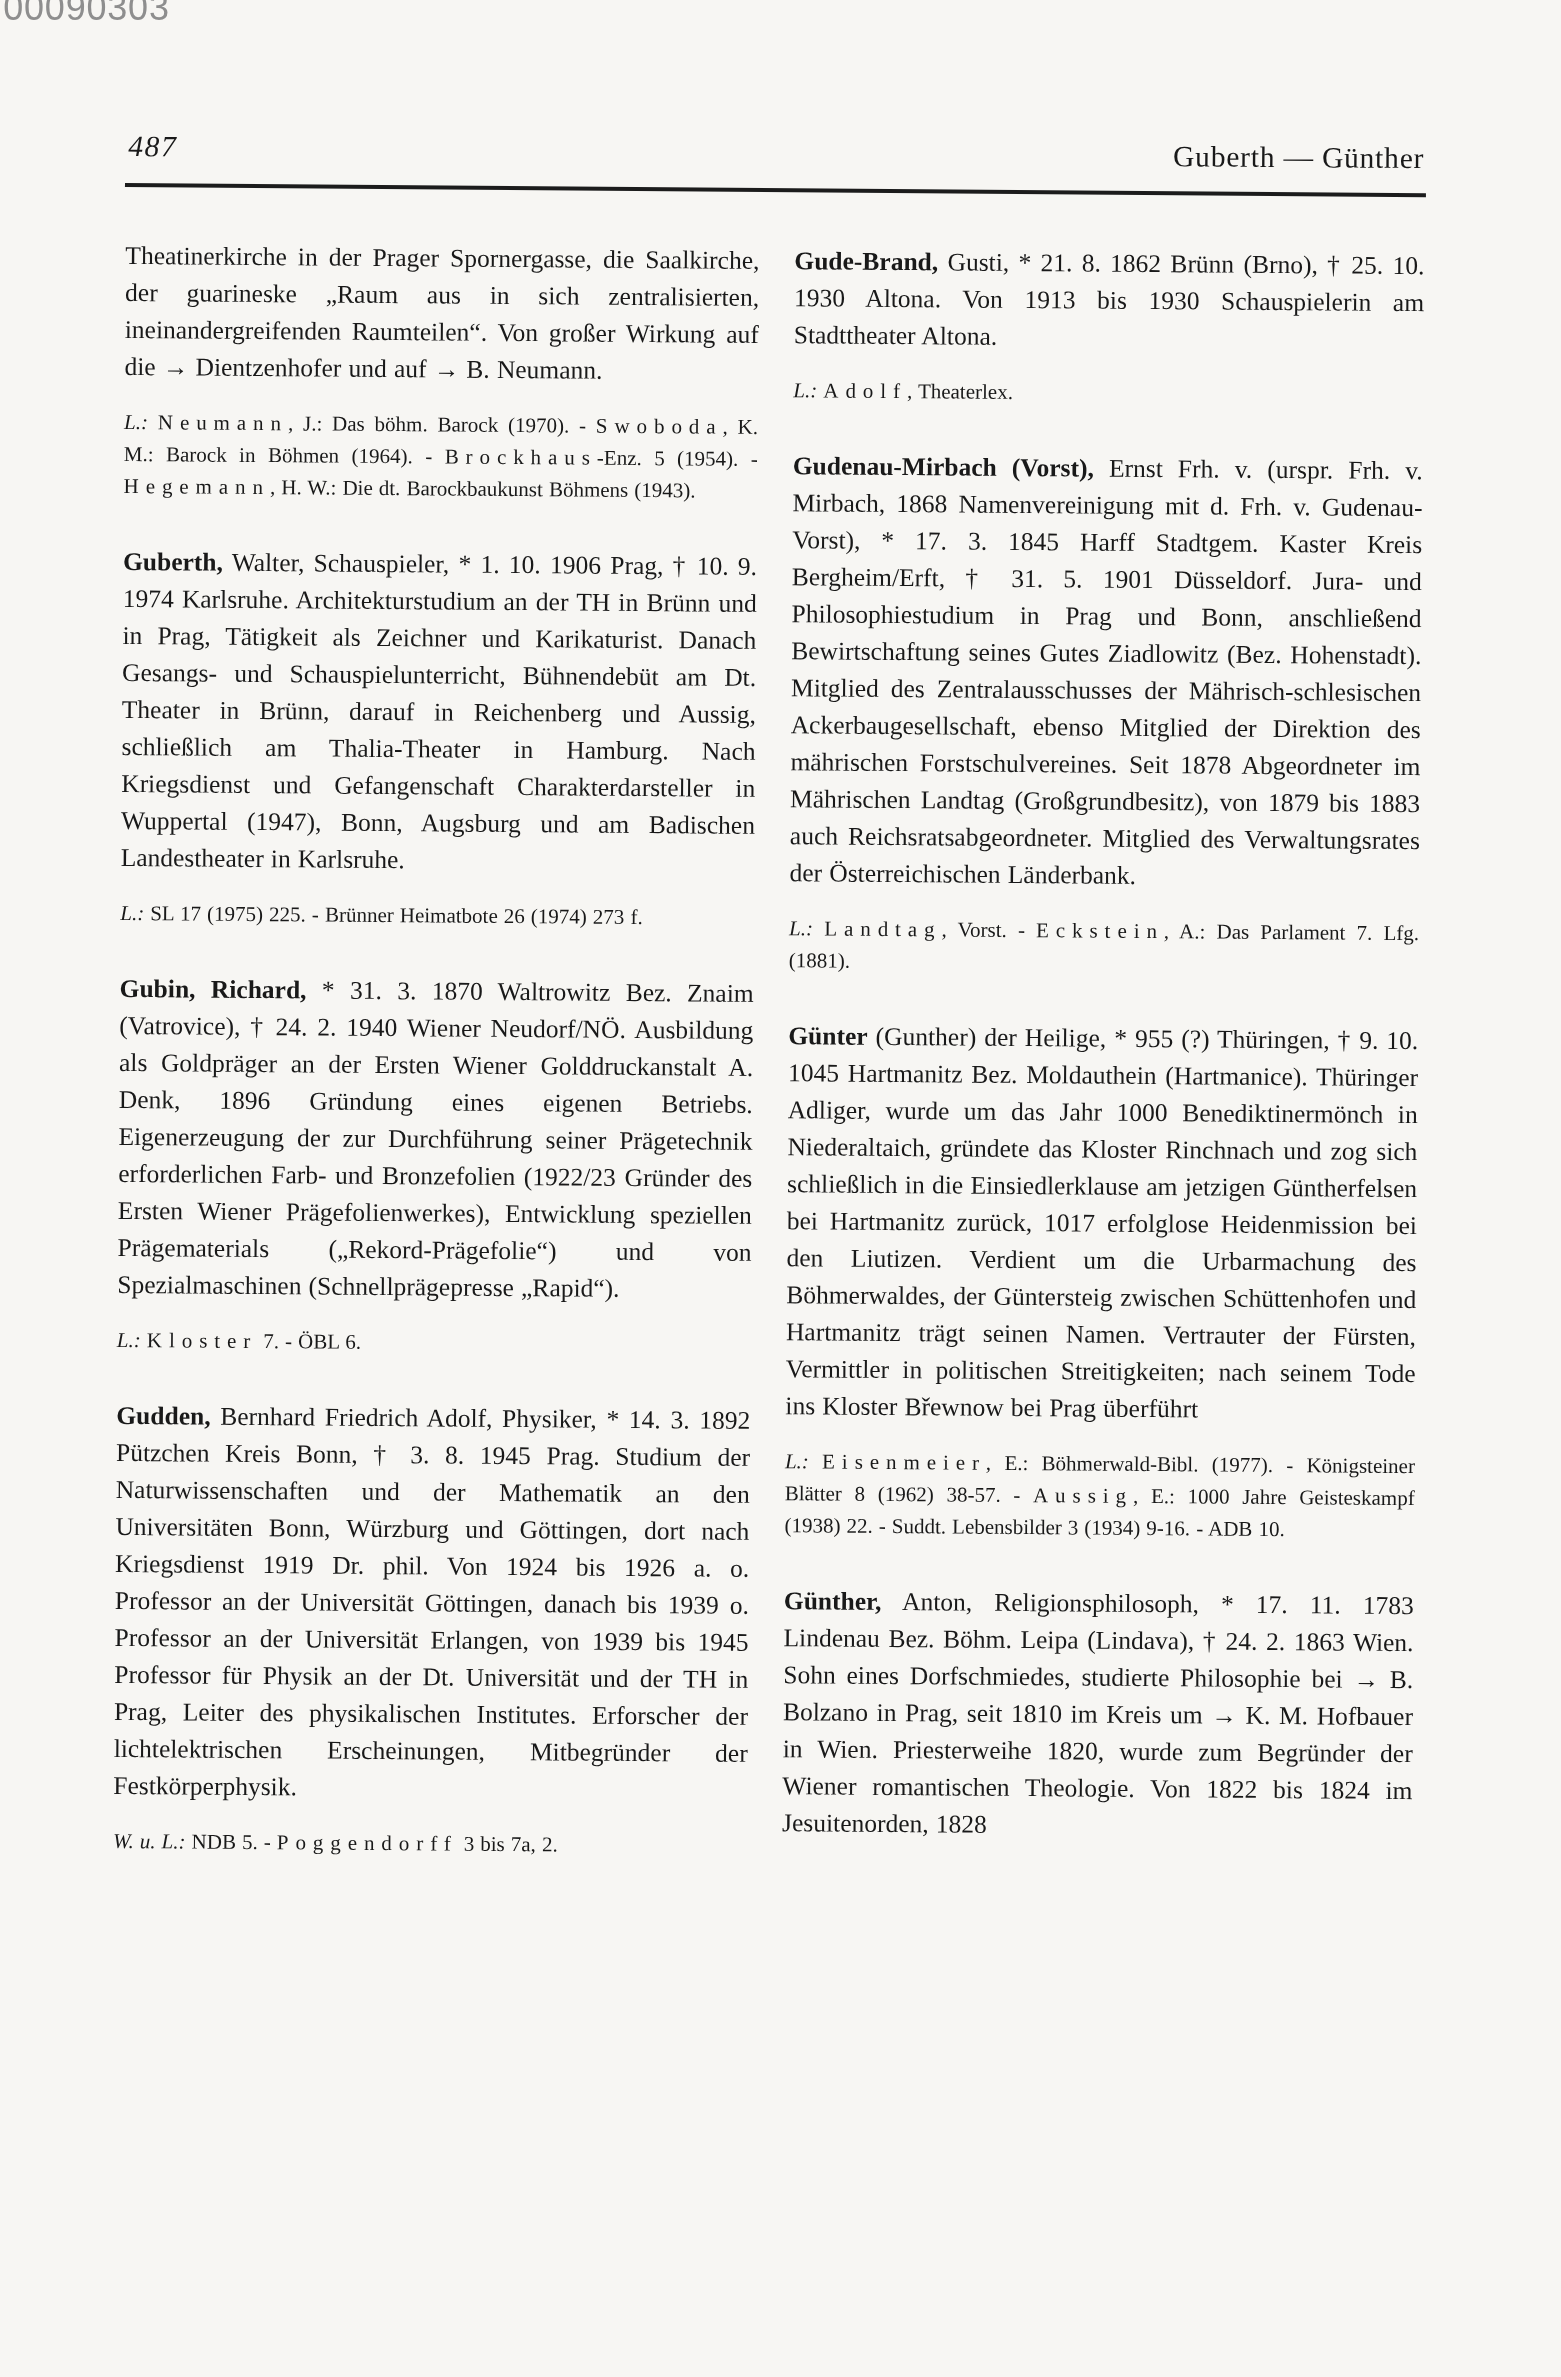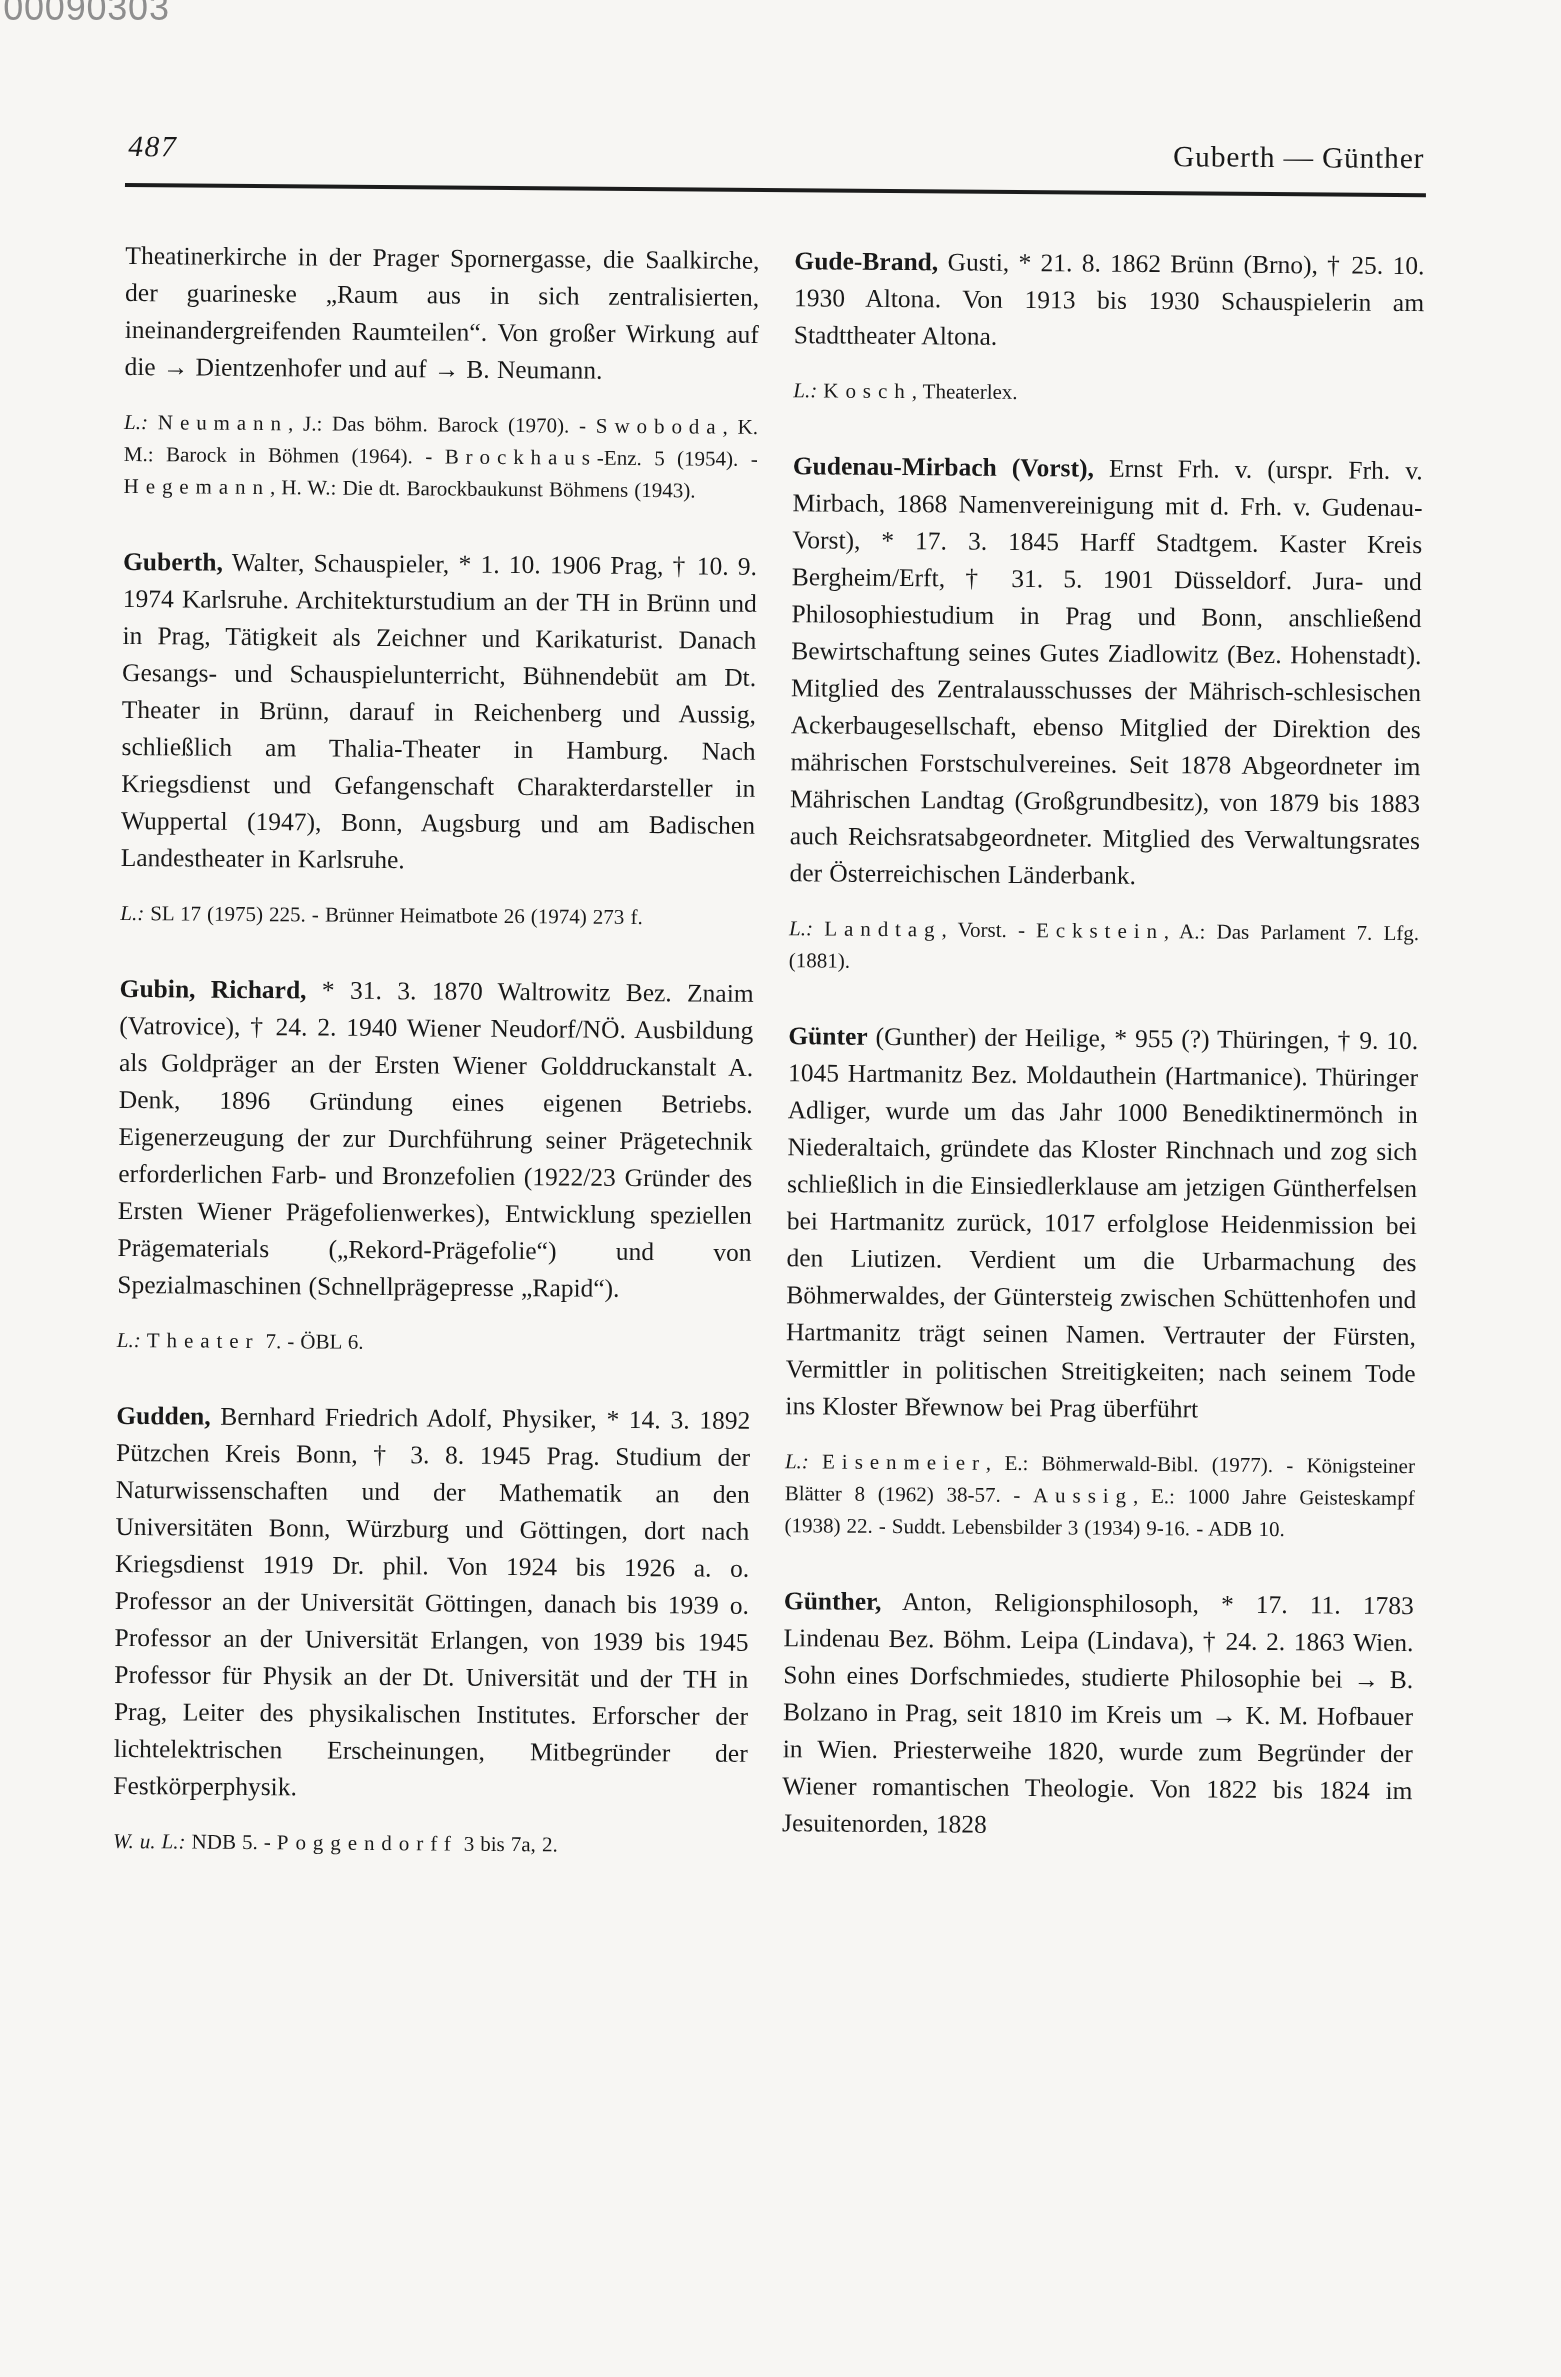--- a/index.html
+++ b/index.html
@@ -95,27 +95,27 @@
 
     <div class="head-rule"></div>
 
     <div class="columns">
       <div class="col col-left">
           <p class="block block-body"><span class="seg-normal">Theatinerkirche in der Prager Spornergasse, die Saalkirche, der guarineske „Raum aus in sich zentralisierten, ineinandergreifenden Raumteilen“. Von großer Wirkung auf die → Dientzenhofer und auf → B. Neumann.</span></p>
           <p class="block block-lit"><span class="seg-italic">L.: </span><span class="seg-spaced">Neumann</span><span class="seg-normal">, J.: Das böhm. Barock (1970). - </span><span class="seg-spaced">Swoboda</span><span class="seg-normal">, K. M.: Barock in Böhmen (1964). - </span><span class="seg-spaced">Brockhaus</span><span class="seg-normal">-Enz. 5 (1954). - </span><span class="seg-spaced">Hegemann</span><span class="seg-normal">, H. W.: Die dt. Barockbaukunst Böhmens (1943).</span></p>
           <p class="block block-entry"><span class="seg-bold">Guberth,</span><span class="seg-normal"> Walter, Schauspieler, * 1. 10. 1906 Prag, † 10. 9. 1974 Karlsruhe. Architekturstudium an der TH in Brünn und in Prag, Tätigkeit als Zeichner und Karikaturist. Danach Gesangs- und Schauspielunterricht, Bühnendebüt am Dt. Theater in Brünn, darauf in Reichenberg und Aussig, schließlich am Thalia-Theater in Hamburg. Nach Kriegsdienst und Gefangenschaft Charakterdarsteller in Wuppertal (1947), Bonn, Augsburg und am Badischen Landestheater in Karlsruhe.</span></p>
           <p class="block block-lit"><span class="seg-italic">L.: </span><span class="seg-normal">SL 17 (1975) 225. - Brünner Heimatbote 26 (1974) 273 f.</span></p>
           <p class="block block-entry"><span class="seg-bold">Gubin, Richard,</span><span class="seg-normal"> * 31. 3. 1870 Waltrowitz Bez. Znaim (Vatrovice), † 24. 2. 1940 Wiener Neudorf/NÖ. Ausbildung als Goldpräger an der Ersten Wiener Golddruckanstalt A. Denk, 1896 Gründung eines eigenen Betriebs. Eigenerzeugung der zur Durchführung seiner Prägetechnik erforderlichen Farb- und Bronzefolien (1922/23 Gründer des Ersten Wiener Prägefolienwerkes), Entwicklung speziellen Prägematerials („Rekord-Prägefolie“) und von Spezialmaschinen (Schnellprägepresse „Rapid“).</span></p>
-          <p class="block block-lit"><span class="seg-italic">L.: </span><span class="seg-spaced">Theater</span><span class="seg-normal"> 7. - ÖBL 6.</span></p>
+          <p class="block block-lit"><span class="seg-italic">L.: </span><span class="seg-spaced">Kloster</span><span class="seg-normal"> 7. - ÖBL 6.</span></p>
           <p class="block block-entry"><span class="seg-bold">Gudden,</span><span class="seg-normal"> Bernhard Friedrich Adolf, Physiker, * 14. 3. 1892 Pützchen Kreis Bonn, † 3. 8. 1945 Prag. Studium der Naturwissenschaften und der Mathematik an den Universitäten Bonn, Würzburg und Göttingen, dort nach Kriegsdienst 1919 Dr. phil. Von 1924 bis 1926 a. o. Professor an der Universität Göttingen, danach bis 1939 o. Professor an der Universität Erlangen, von 1939 bis 1945 Professor für Physik an der Dt. Universität und der TH in Prag, Leiter des physikalischen Institutes. Erforscher der lichtelektrischen Erscheinungen, Mitbegründer der Festkörperphysik.</span></p>
           <p class="block block-lit"><span class="seg-italic">W. u. L.: </span><span class="seg-normal">NDB 5. - </span><span class="seg-spaced">Poggendorff</span><span class="seg-normal"> 3 bis 7a, 2.</span></p>
         </div>
       <div class="col col-right">
           <p class="block block-entry"><span class="seg-bold">Gude-Brand,</span><span class="seg-normal"> Gusti, * 21. 8. 1862 Brünn (Brno), † 25. 10. 1930 Altona. Von 1913 bis 1930 Schauspielerin am Stadttheater Altona.</span></p>
-          <p class="block block-lit"><span class="seg-italic">L.: </span><span class="seg-spaced">Kosch</span><span class="seg-normal">, Theaterlex.</span></p>
+          <p class="block block-lit"><span class="seg-italic">L.: </span><span class="seg-spaced">Adolf</span><span class="seg-normal">, Theaterlex.</span></p>
           <p class="block block-entry"><span class="seg-bold">Gudenau-Mirbach (Vorst),</span><span class="seg-normal"> Ernst Frh. v. (urspr. Frh. v. Mirbach, 1868 Namenvereinigung mit d. Frh. v. Gudenau-Vorst), * 17. 3. 1845 Harff Stadtgem. Kaster Kreis Bergheim/Erft, † 31. 5. 1901 Düsseldorf. Jura- und Philosophiestudium in Prag und Bonn, anschließend Bewirtschaftung seines Gutes Ziadlowitz (Bez. Hohenstadt). Mitglied des Zentralausschusses der Mährisch-schlesischen Ackerbaugesellschaft, ebenso Mitglied der Direktion des mährischen Forstschulvereines. Seit 1878 Abgeordneter im Mährischen Landtag (Großgrundbesitz), von 1879 bis 1883 auch Reichsratsabgeordneter. Mitglied des Verwaltungsrates der Österreichischen Länderbank.</span></p>
           <p class="block block-lit"><span class="seg-italic">L.: </span><span class="seg-spaced">Landtag</span><span class="seg-normal">, Vorst. - </span><span class="seg-spaced">Eckstein</span><span class="seg-normal">, A.: Das Parlament 7. Lfg. (1881).</span></p>
           <p class="block block-entry"><span class="seg-bold">Günter</span><span class="seg-normal"> (Gunther) der Heilige, * 955 (?) Thüringen, † 9. 10. 1045 Hartmanitz Bez. Moldauthein (Hartmanice). Thüringer Adliger, wurde um das Jahr 1000 Benediktinermönch in Niederaltaich, gründete das Kloster Rinchnach und zog sich schließlich in die Einsiedlerklause am jetzigen Güntherfelsen bei Hartmanitz zurück, 1017 erfolglose Heidenmission bei den Liutizen. Verdient um die Urbarmachung des Böhmerwaldes, der Güntersteig zwischen Schüttenhofen und Hartmanitz trägt seinen Namen. Vertrauter der Fürsten, Vermittler in politischen Streitigkeiten; nach seinem Tode ins Kloster Břewnow bei Prag überführt</span></p>
           <p class="block block-lit"><span class="seg-italic">L.: </span><span class="seg-spaced">Eisenmeier</span><span class="seg-normal">, E.: Böhmerwald-Bibl. (1977). - Königsteiner Blätter 8 (1962) 38-57. - </span><span class="seg-spaced">Aussig</span><span class="seg-normal">, E.: 1000 Jahre Geisteskampf (1938) 22. - Suddt. Lebensbilder 3 (1934) 9-16. - ADB 10.</span></p>
           <p class="block block-entry"><span class="seg-bold">Günther,</span><span class="seg-normal"> Anton, Religionsphilosoph, * 17. 11. 1783 Lindenau Bez. Böhm. Leipa (Lindava), † 24. 2. 1863 Wien. Sohn eines Dorfschmiedes, studierte Philosophie bei → B. Bolzano in Prag, seit 1810 im Kreis um → K. M. Hofbauer in Wien. Priesterweihe 1820, wurde zum Begründer der Wiener romantischen Theologie. Von 1822 bis 1824 im Jesuitenorden, 1828</span></p>
         </div>
     </div>
   </div>
 </div>
 

